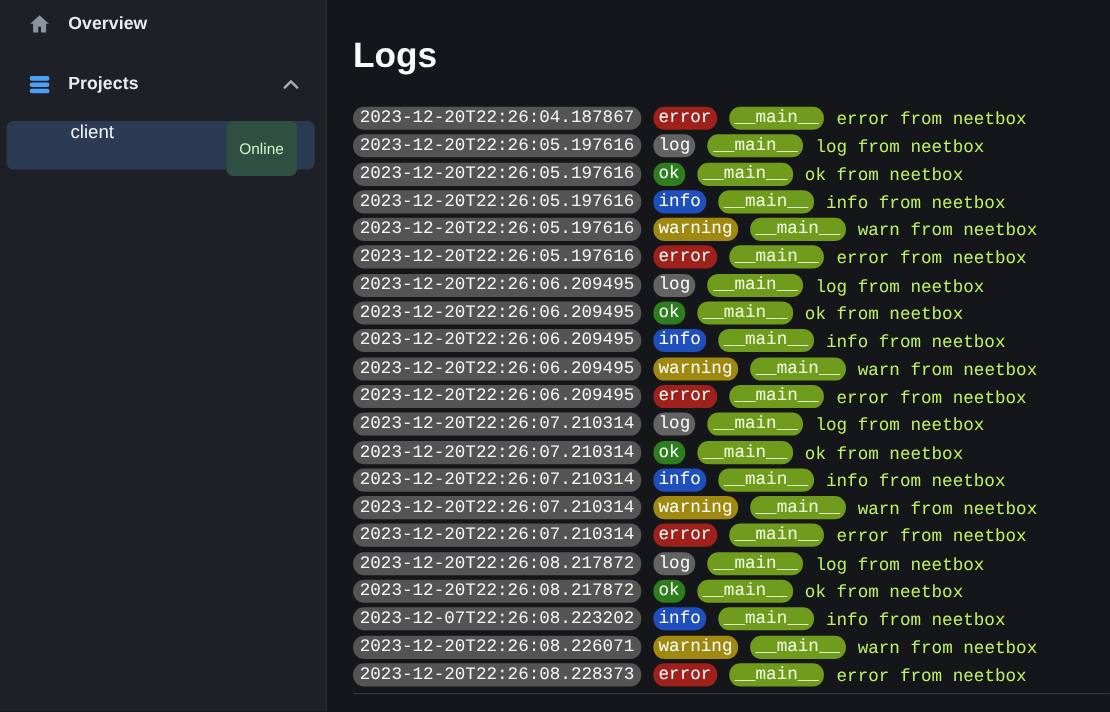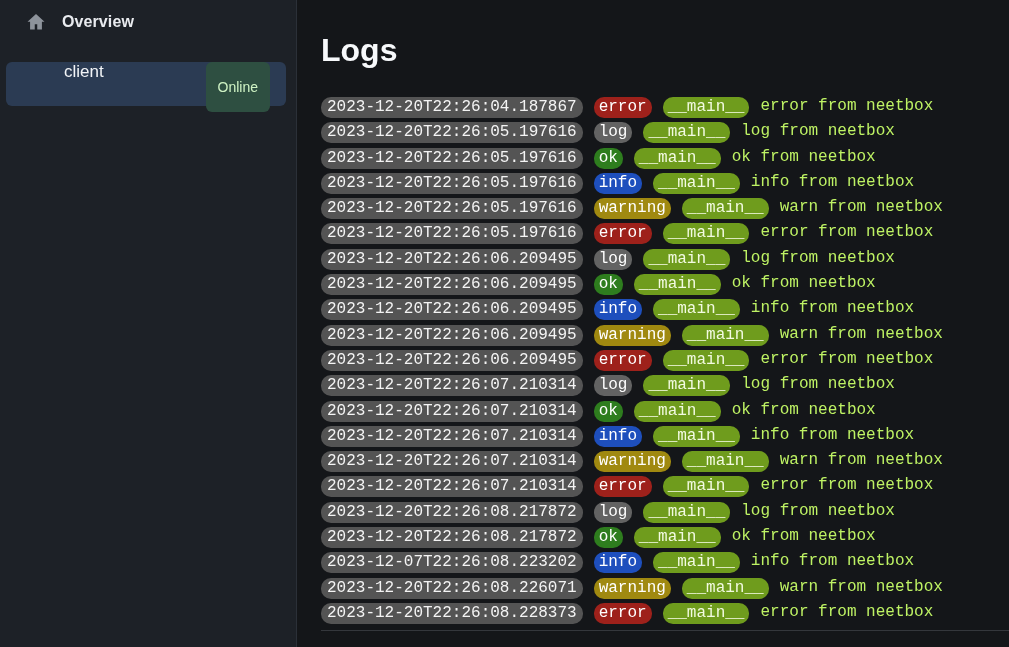--- a/index.html
+++ b/index.html
@@ -60,21 +60,21 @@
 
   
   .main { flex: 1; padding: 32px 0 0 24px; }
   .page-title {
     margin: 0;
     font-size: 32px; font-weight: 700;
     color: #f7f9fb;
   }
   .log-list { margin-top: 28px; }
   .log-row {
-    display: flex; align-items: flex-start;
+    display: flex; align-items: flex-end;
     gap: 11px;
     margin-bottom: 4.3px;
     font-family: "Liberation Mono", monospace;
     font-size: 16px;
     white-space: pre;
   }
   .badge {
     height: 21px; line-height: 21px;
     border-radius: 10px;
     color: #ffffff;
@@ -106,20 +106,35 @@
 
     <div class="nav-item overview">
       <span class="nav-icon home-icon">
         <svg width="20" height="20" viewBox="0 0 24 24" fill="currentColor" aria-hidden="true">
           <path d="M12 2.3L1.8 11.6h3.1V21h5.6v-6.2h3v6.2h5.6v-9.4h3.1L12 2.3z"></path>
         </svg>
       </span>
       <span class="nav-label">Overview</span>
     </div>
 
+    <div class="nav-item projects">
+      <span class="nav-icon menu-icon">
+        <svg width="20" height="20" viewBox="0 0 20 20" aria-hidden="true">
+          <rect x="1" y="2.2" width="18" height="4.2" rx="2.1" fill="currentColor"></rect>
+          <rect x="1" y="7.9" width="18" height="4.2" rx="2.1" fill="currentColor"></rect>
+          <rect x="1" y="13.6" width="18" height="4.2" rx="2.1" fill="currentColor"></rect>
+        </svg>
+      </span>
+      <span class="nav-label">Projects</span>
+      <span class="chevron">
+        <svg width="15" height="10" viewBox="0 0 15 10" fill="none" stroke="#a9afb7" stroke-width="2.2" stroke-linecap="round" stroke-linejoin="round" aria-hidden="true">
+          <polyline points="1.8,7.6 7.5,2 13.2,7.6"></polyline>
+        </svg>
+      </span>
+    </div>
 
     <div class="project-row">
       <span class="project-name">client</span>
       <span class="status-badge">Online</span>
     </div>
 
   </aside>
 
   <main class="main">
     <h1 class="page-title">Logs</h1>

